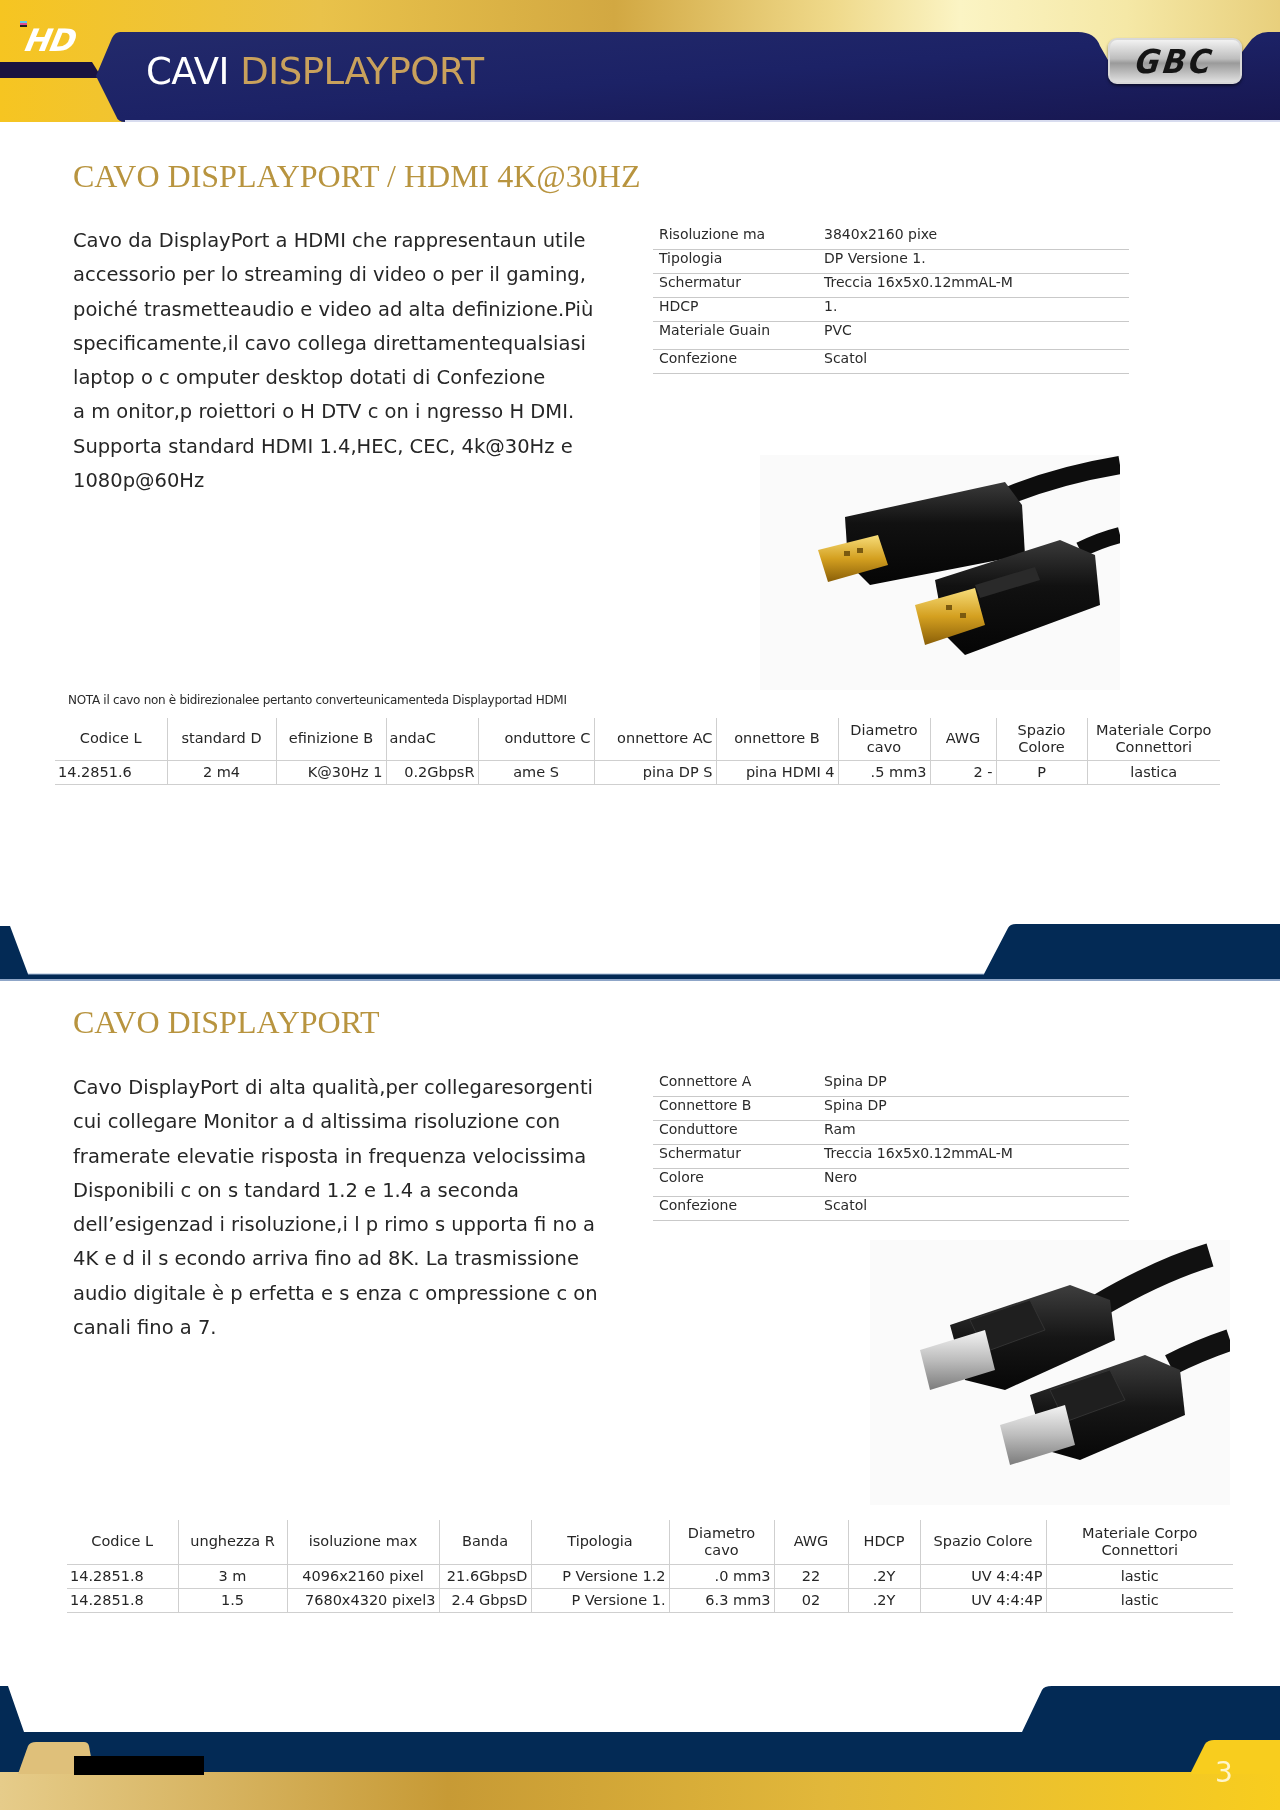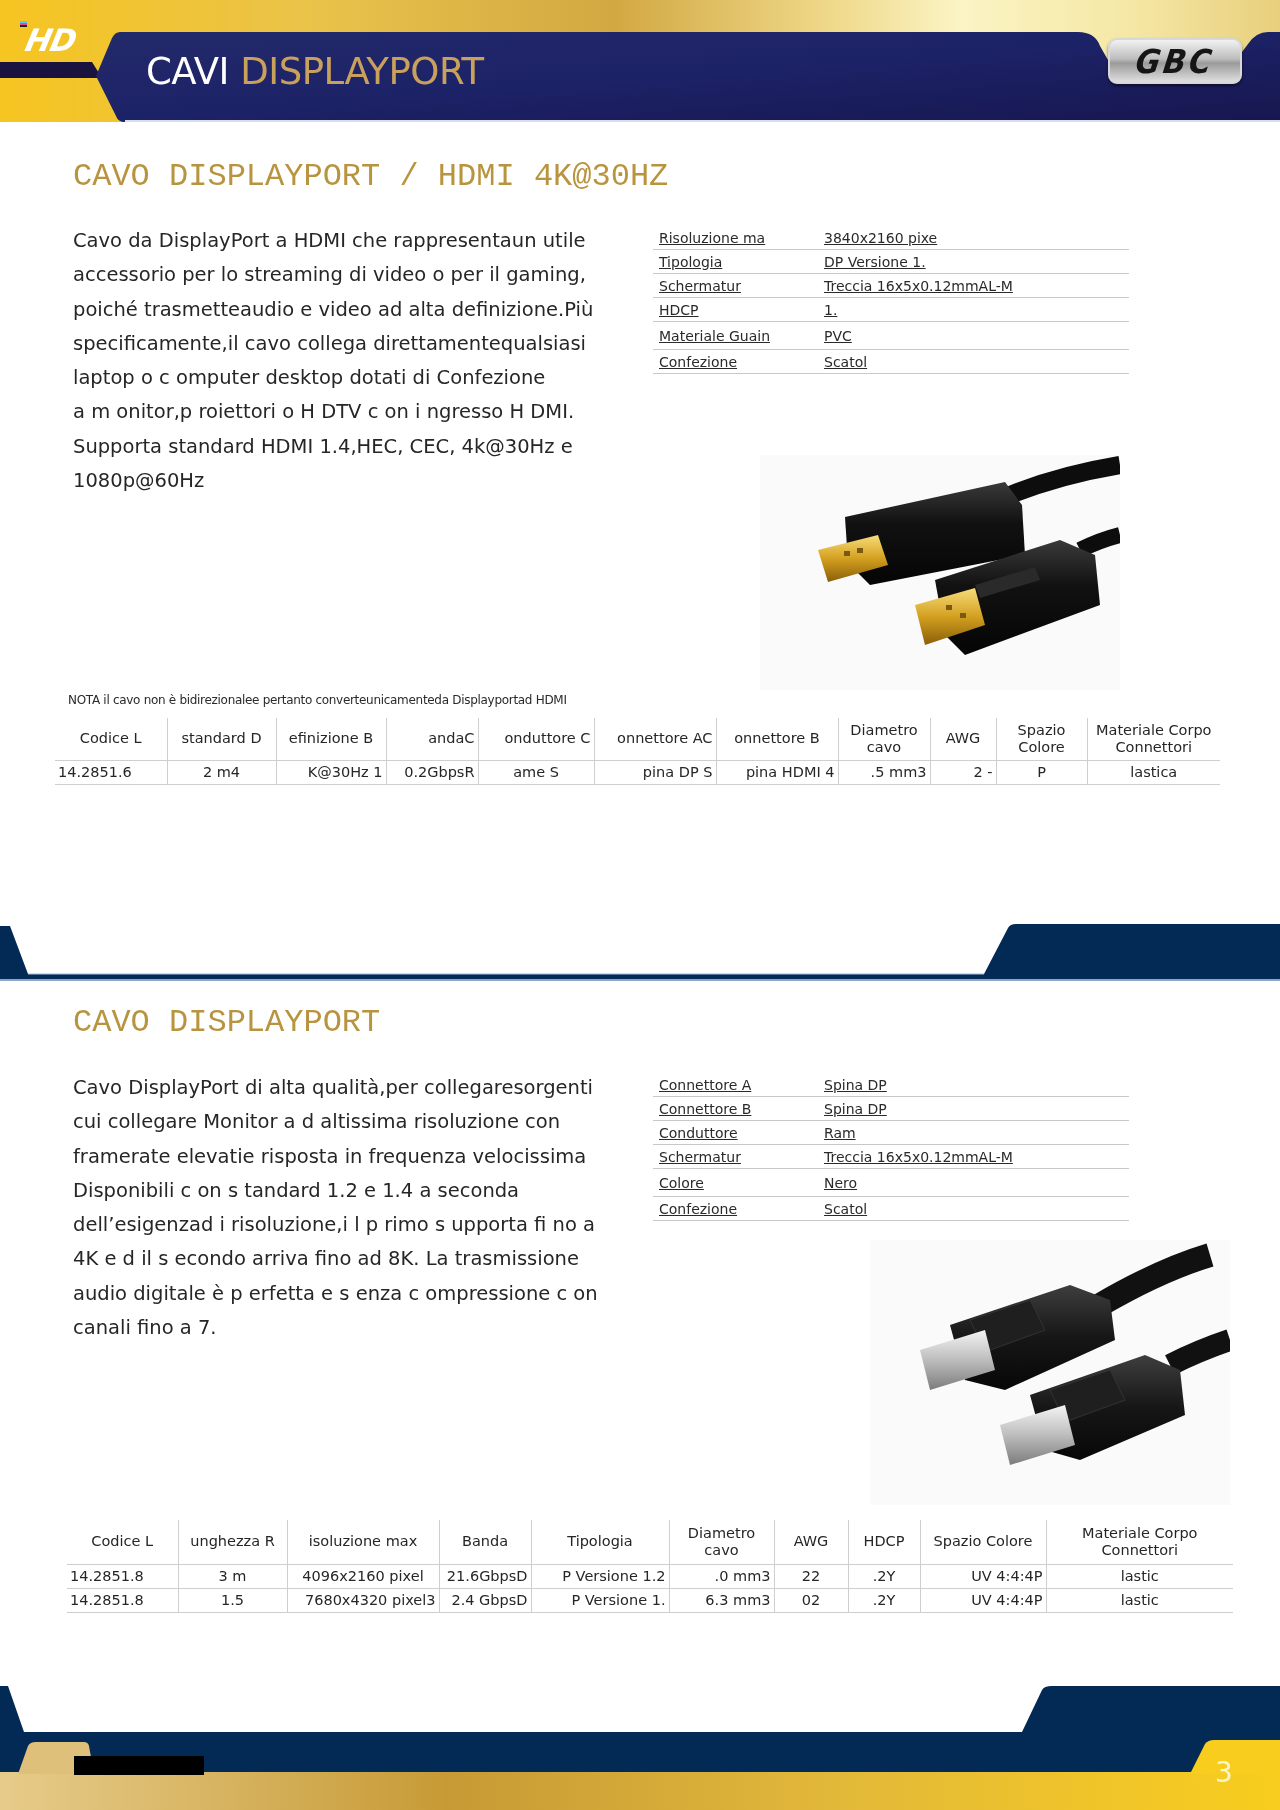--- a/index.html
+++ b/index.html
@@ -34,34 +34,33 @@
     box-shadow: 0 2px 3px rgba(0,0,0,0.5);
     display: flex; align-items: center; justify-content: center;
   }
   .gbc-logo span {
     font-family: "DejaVu Sans", sans-serif; font-weight: bold; font-style: italic;
     font-size: 30px; color: #151515; letter-spacing: 3px; transform: skewX(-8deg) scaleY(1.1);
   }
 
   
   .sec-title {
-    position: absolute; font-family: Liberation Mono, monospace; font-size: 32px;
+    position: absolute; font-family: Liberation Serif, serif; font-size: 32px;
     color: #b8943f; letter-spacing: 0px; white-space: nowrap;
   }
   .desc {
     position: absolute; font-family: "DejaVu Sans", sans-serif; font-size: 19.5px;
     line-height: 34.3px; color: #262626; text-align: justify; text-align-last: left;
   }
   .spec {
     position: absolute; width: 476px; font-family: "DejaVu Sans", sans-serif; font-size: 14px; color: #2a2a2a;
   }
   .spec .row {
-    display: flex; height: 24px; align-items: center; padding-bottom: 0;
+    display: flex; height: 24px; align-items: flex-start; padding-bottom: 0;
     border-bottom: 1.5px solid #c9c9c9;
-    text-decoration: underline;
   }
   .spec .row.tall { height: 28px; }
   .spec .k { width: 171px; padding-left: 6px; }
   .spec .v { flex: 1; }
 
   .note {
     position: absolute; left: 68px; top: 693px; font-size: 12px; color: #2a2a2a; letter-spacing: -0.3px;
   }
 
   table.grid { position: absolute; border-collapse: collapse; font-family: "DejaVu Sans", sans-serif; color: #262626; }
@@ -203,21 +202,21 @@
       <col style="width:92px">
       <col style="width:66px">
       <col style="width:91px">
       <col style="width:133px">
   </colgroup>
   <thead>
     <tr style="height:42px;">
       <th>Codice L</th>
       <th>standard D</th>
       <th>efinizione B</th>
-      <th style="text-align:right">andaC</th>
+      <th style="text-align:left">andaC</th>
       <th style="text-align:right">onduttore C</th>
       <th style="text-align:right">onnettore  AC</th>
       <th>onnettore  B</th>
       <th>Diametro cavo</th>
       <th>AWG</th>
       <th>Spazio Colore</th>
       <th>Materiale Corpo Connettori</th>
     </tr>
   </thead>
   <tbody>

